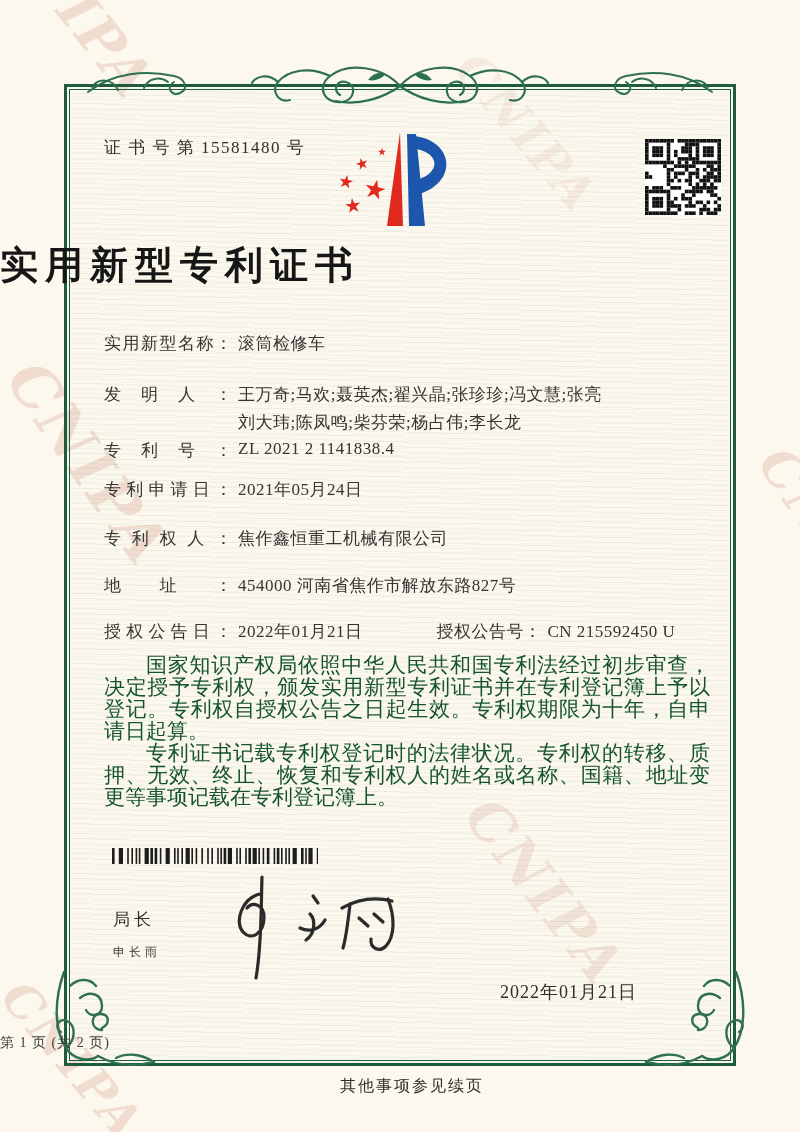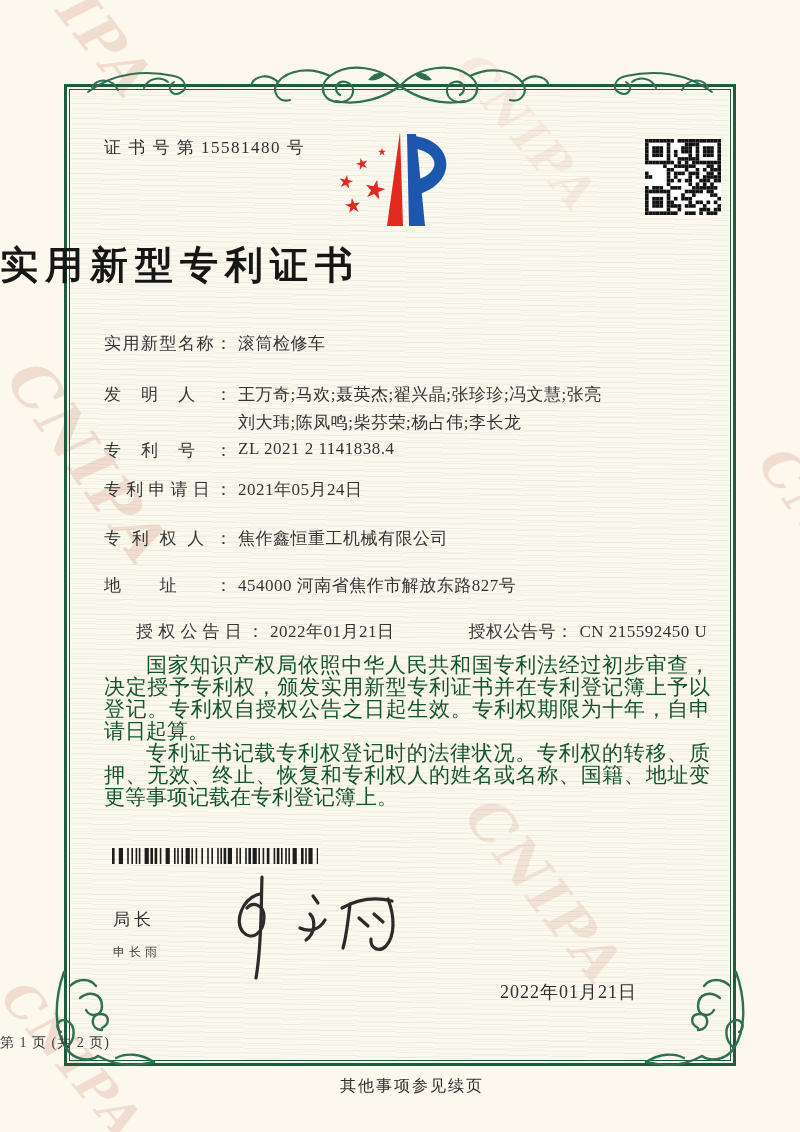--- a/index.html
+++ b/index.html
@@ -430,21 +430,21 @@
   </div>
 
   <div class="frow" style="top:527px;">
     <span class="flabel">专利权人：</span><span class="fvalue">焦作鑫恒重工机械有限公司</span>
   </div>
 
   <div class="frow" style="top:574px;">
     <span class="flabel">地址：</span><span class="fvalue">454000 河南省焦作市解放东路827号</span>
   </div>
 
-  <div class="frow" style="top:620px;margin-left:32px;">
+  <div class="frow" style="top:620px;">
     <span class="flabel">授权公告日：</span><span class="fvalue">2022年01月21日</span><span class="fvalue grant2">授权公告号：</span><span class="fvalue">CN 215592450 U</span>
   </div>
 
   <div class="paras">
     <p>国家知识产权局依照中华人民共和国专利法经过初步审查，决定授予专利权，颁发实用新型专利证书并在专利登记簿上予以登记。专利权自授权公告之日起生效。专利权期限为十年，自申请日起算。</p>
     <p>专利证书记载专利权登记时的法律状况。专利权的转移、质押、无效、终止、恢复和专利权人的姓名或名称、国籍、地址变更等事项记载在专利登记簿上。</p>
   </div>
 
   <div class="barcode"><svg width="206" height="16" xmlns="http://www.w3.org/2000/svg">
         <rect x="0.0" y="0" width="2.6" height="16" fill="#1d1d1d"></rect>

